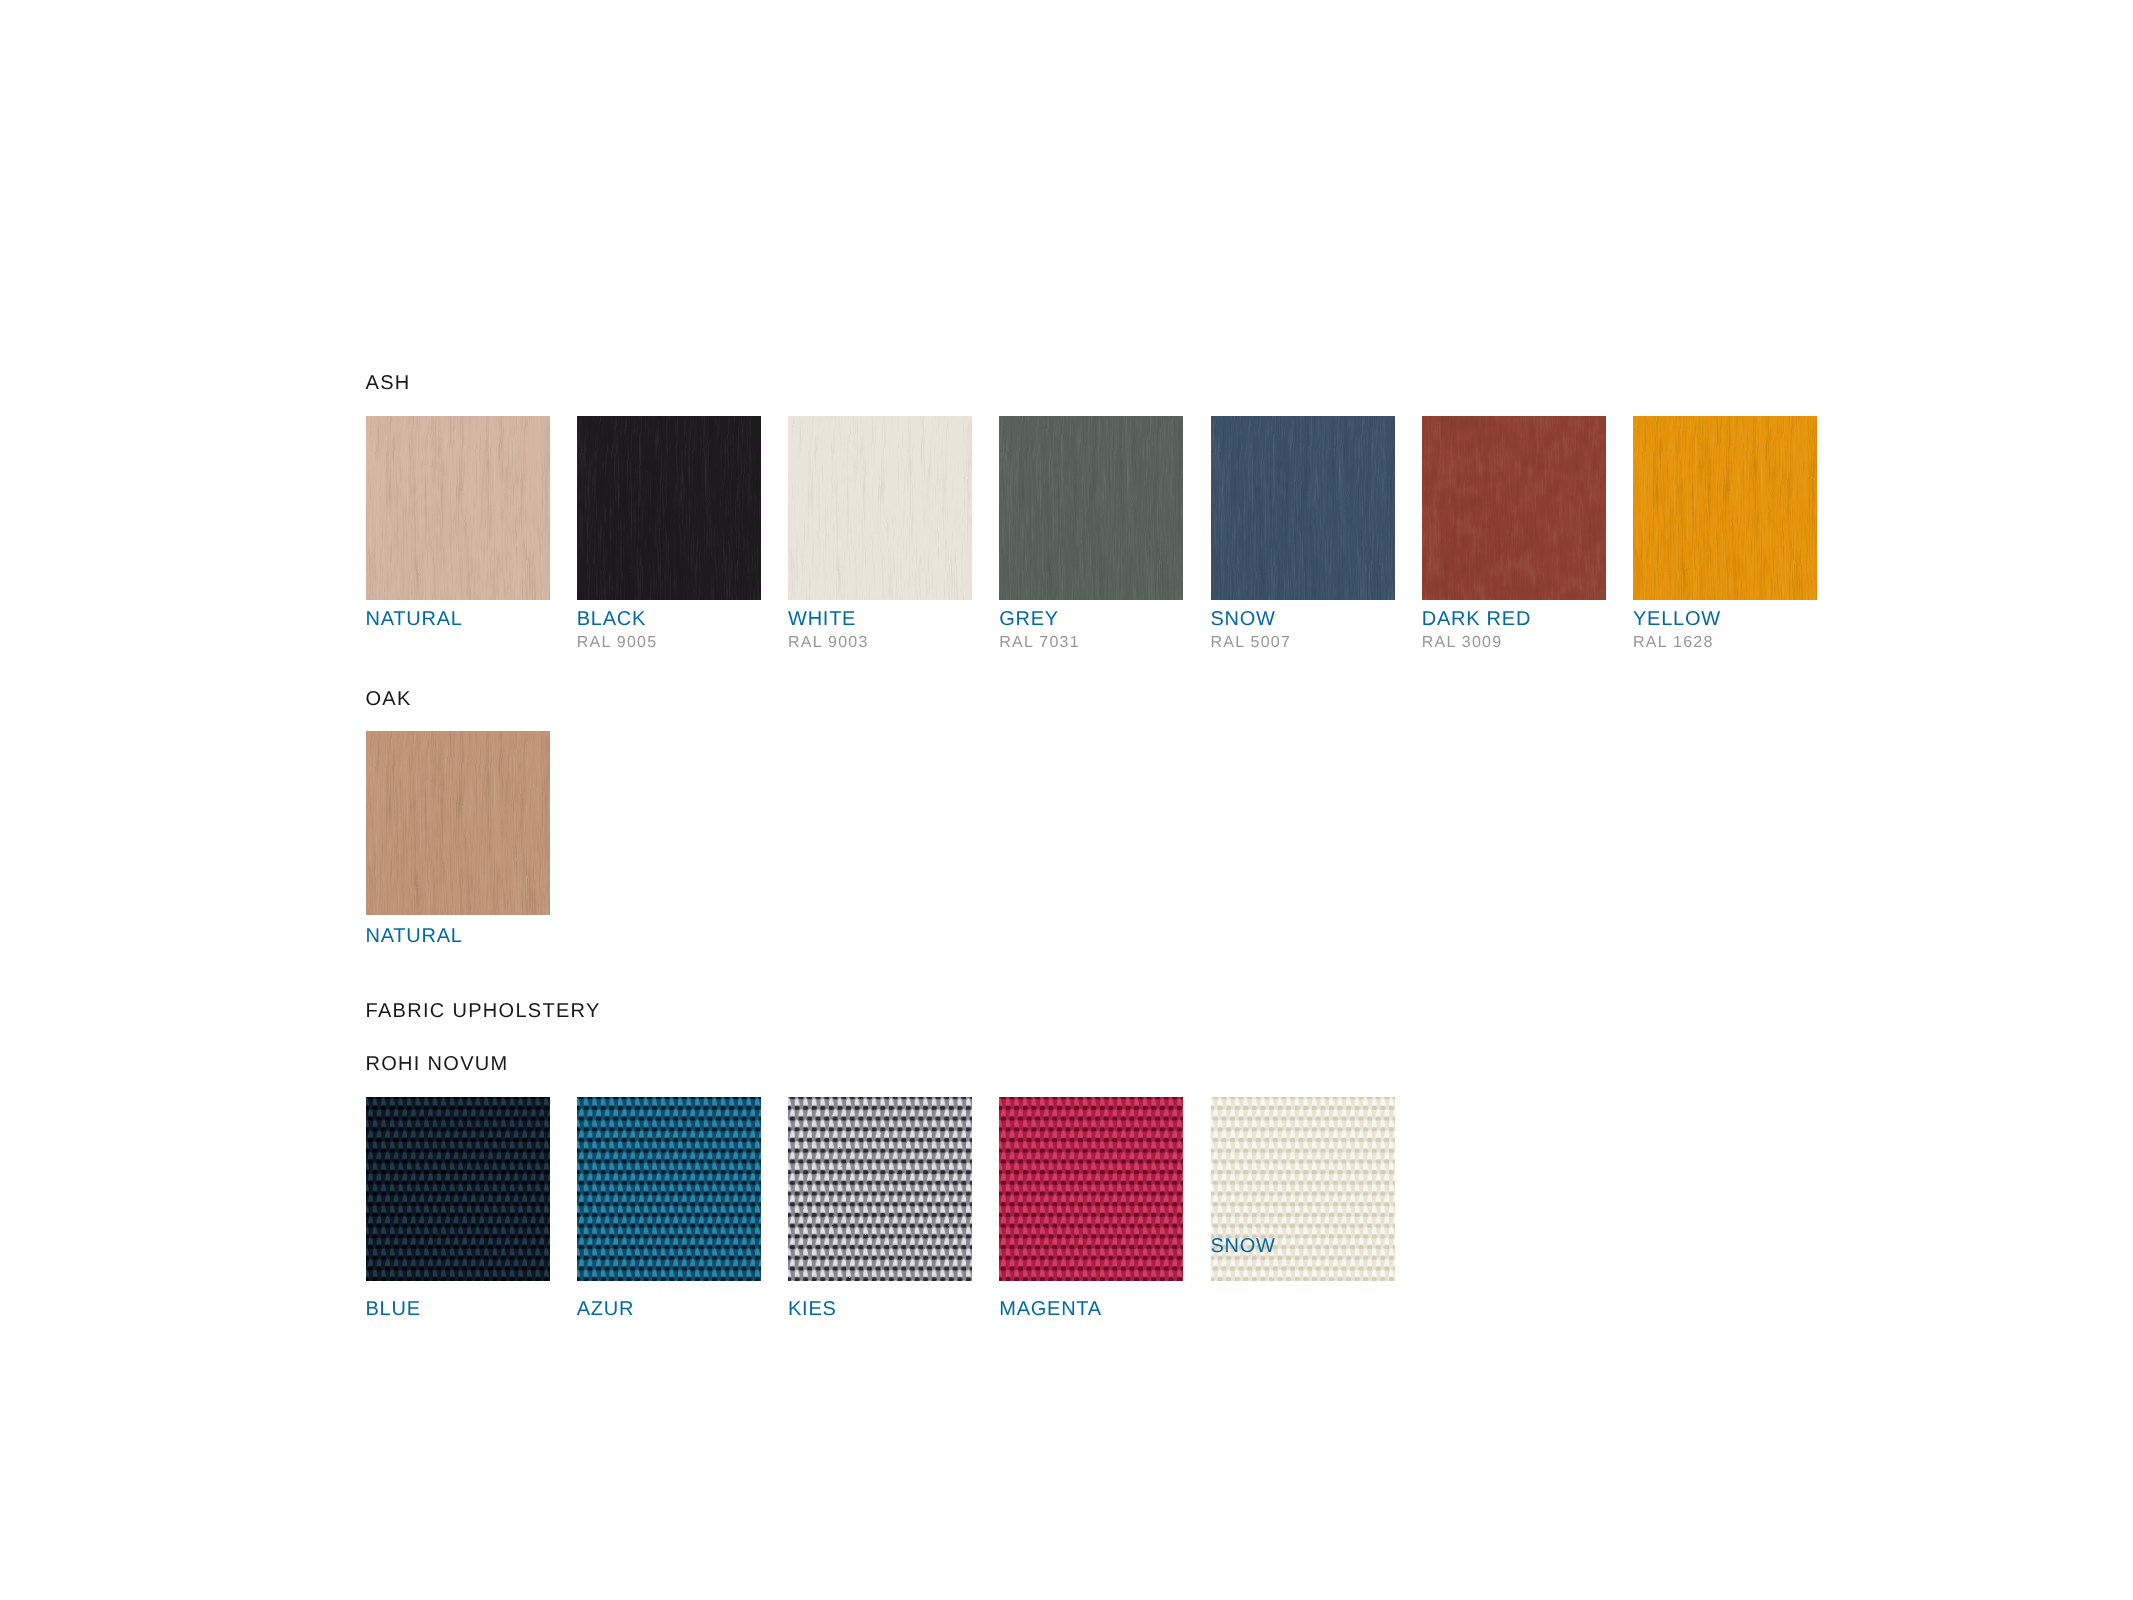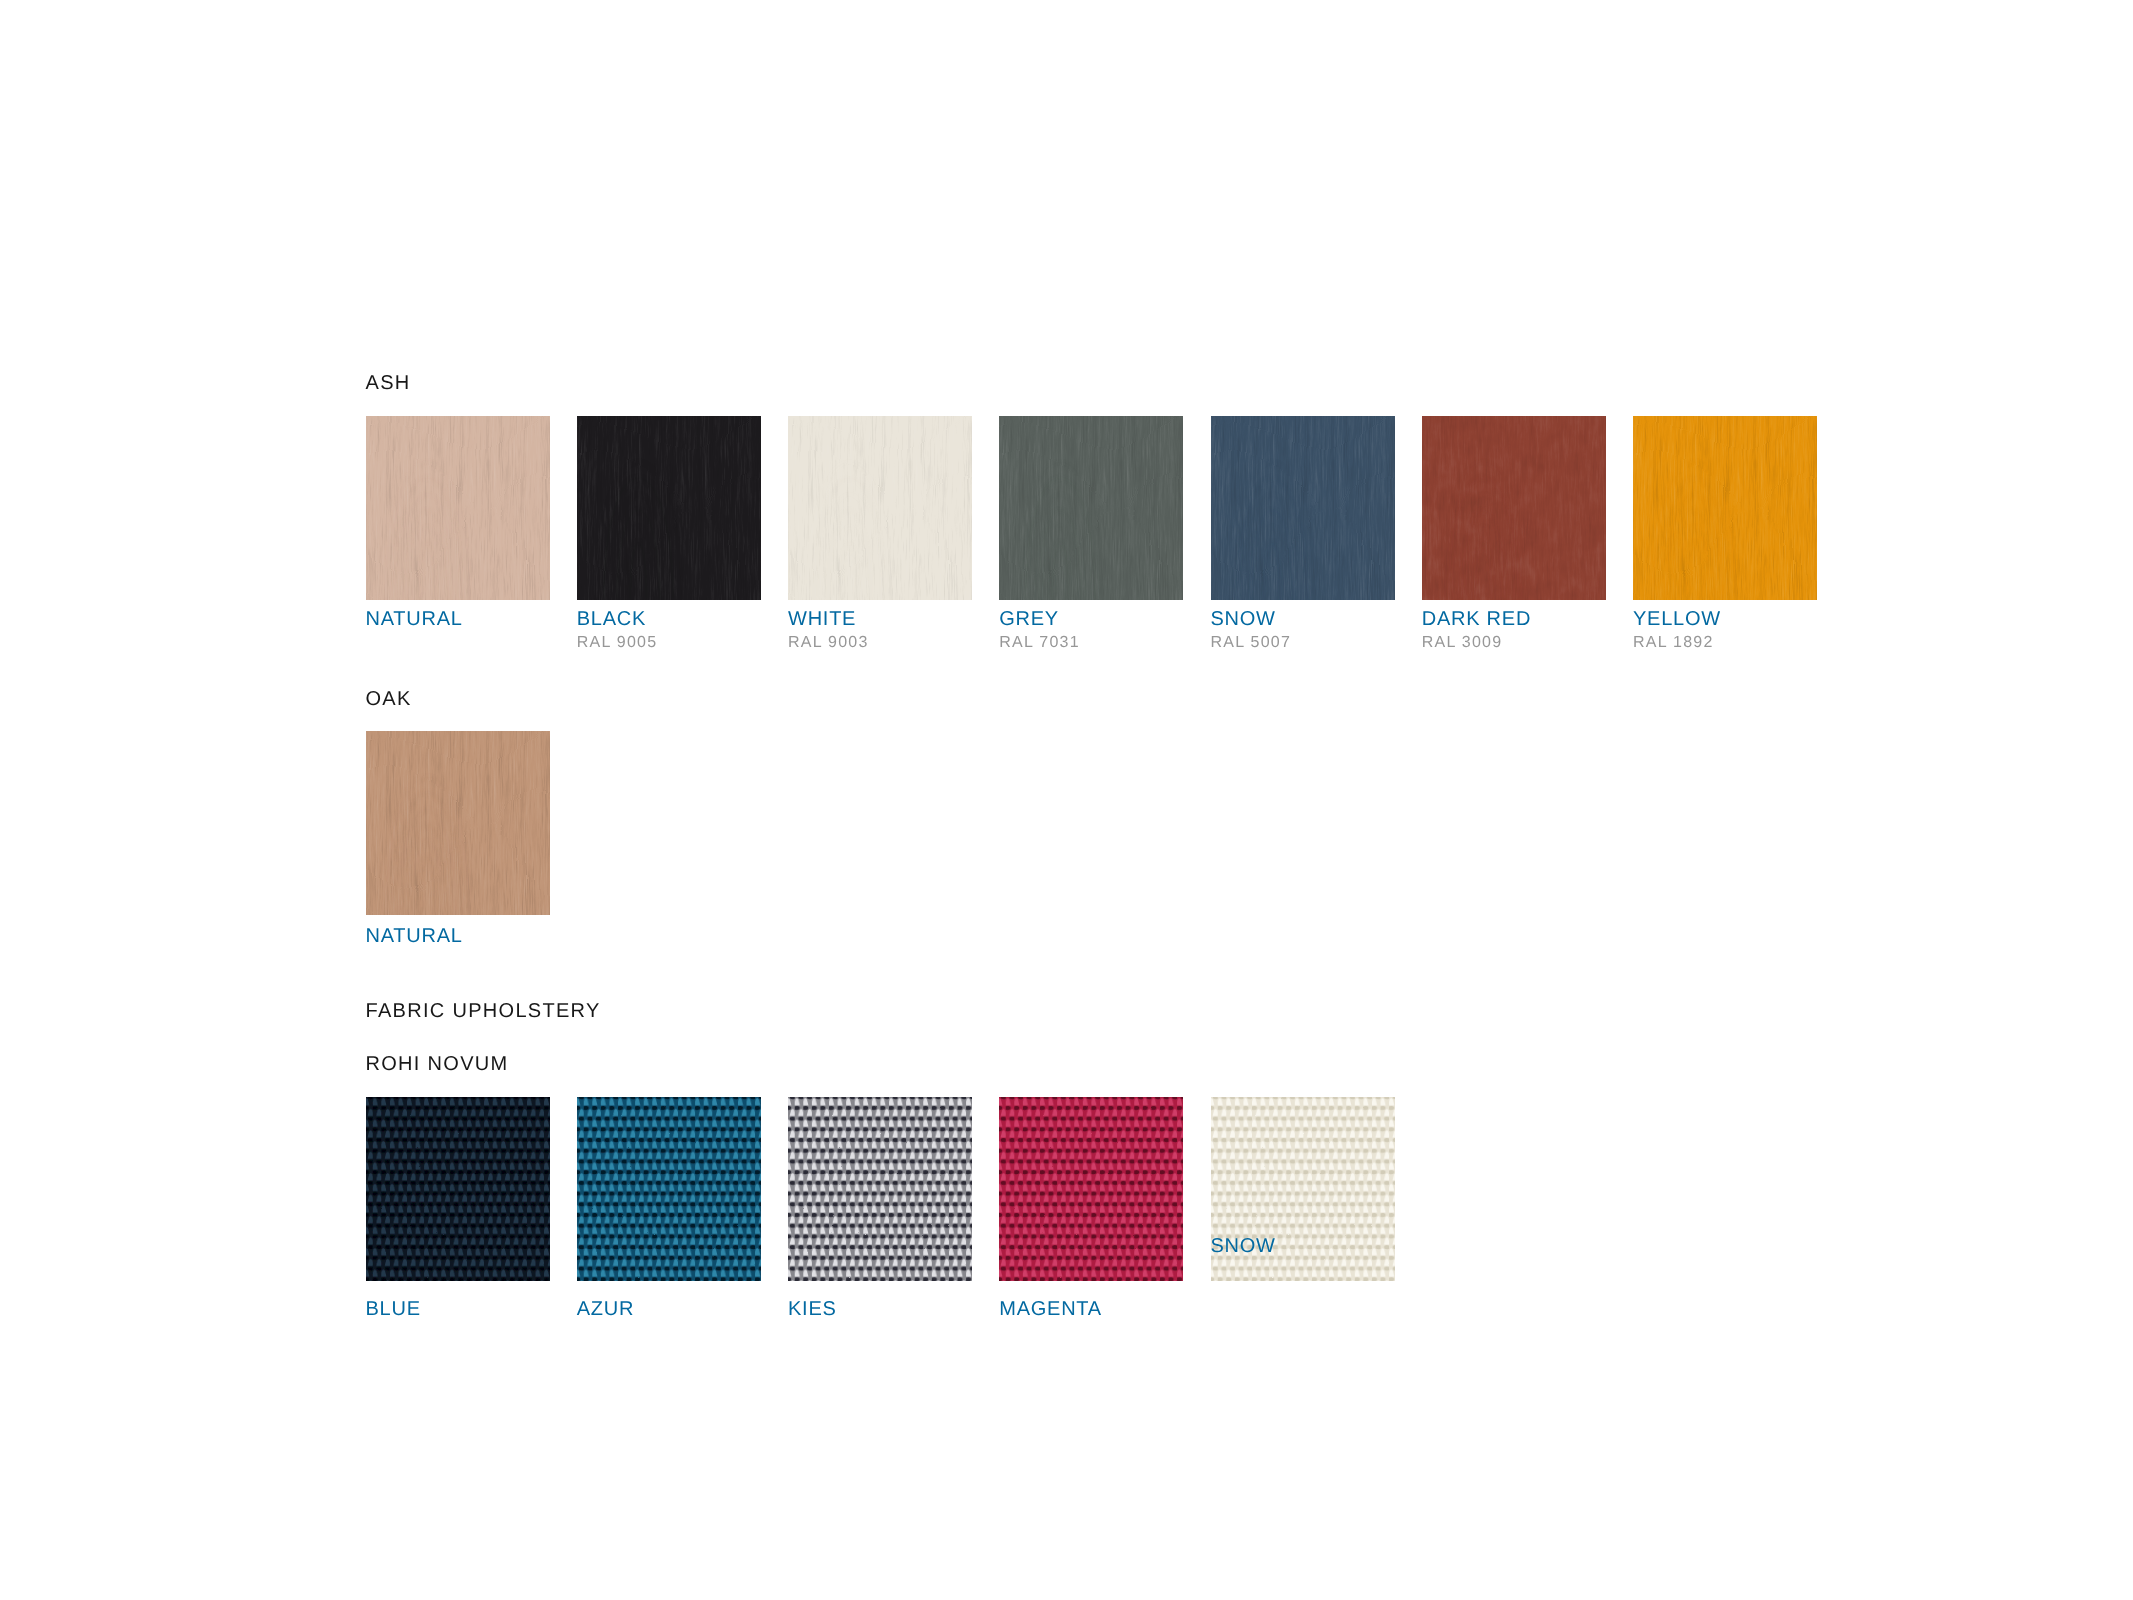--- a/index.html
+++ b/index.html
@@ -197,21 +197,21 @@
           <path d="M41 184 C41 64 83 64 83 184" fill="none" stroke="#c77a02" stroke-width="2.6" opacity="0.85"></path>
           <path d="M34.5 184 C34.5 43 89.5 43 89.5 184" fill="none" stroke="#c77a02" stroke-width="1.6" opacity="0.5"></path>
           <path d="M28 184 C28 22 96 22 96 184" fill="none" stroke="#c77a02" stroke-width="2.6" opacity="0.85"></path>
           <path d="M21.5 184 C21.5 1 102.5 1 102.5 184" fill="none" stroke="#c77a02" stroke-width="1.6" opacity="0.5"></path>
         </g>
         <rect width="184" height="184" fill="#ffffff" opacity="0.12" filter="url(#grainLight)"></rect>
         <rect width="184" height="184" fill="#000000" opacity="0.12" filter="url(#grainDark)"></rect>
       </svg>
     </div>
   <div class="sw-name" style="top: 609px; left: 1633px;">YELLOW</div>
-  <div class="sw-ral" style="top: 635px; left: 1633px;">RAL 1892</div>
+  <div class="sw-ral" style="top: 635px; left: 1633px;">RAL 1628</div>
 
   <div class="grp-label" style="top: 689px; left: 365.5px;">OAK</div>
   <div class="swatch" style="top: 731px; left: 365.5px; background: rgb(192, 149, 119);">
       <svg width="184" height="184" viewBox="0 0 184 184">
         <rect width="184" height="184" fill="#c09577"></rect>
         <g opacity="0.18150000000000002" filter="url(#figBlur)">
           <path d="M54 184 C54 106 70 106 70 184" fill="none" stroke="#a2755a" stroke-width="2.6" opacity="0.85"></path>
           <path d="M47.5 184 C47.5 85 76.5 85 76.5 184" fill="none" stroke="#a2755a" stroke-width="1.6" opacity="0.5"></path>
           <path d="M41 184 C41 64 83 64 83 184" fill="none" stroke="#a2755a" stroke-width="2.6" opacity="0.85"></path>
           <path d="M34.5 184 C34.5 43 89.5 43 89.5 184" fill="none" stroke="#a2755a" stroke-width="1.6" opacity="0.5"></path>

